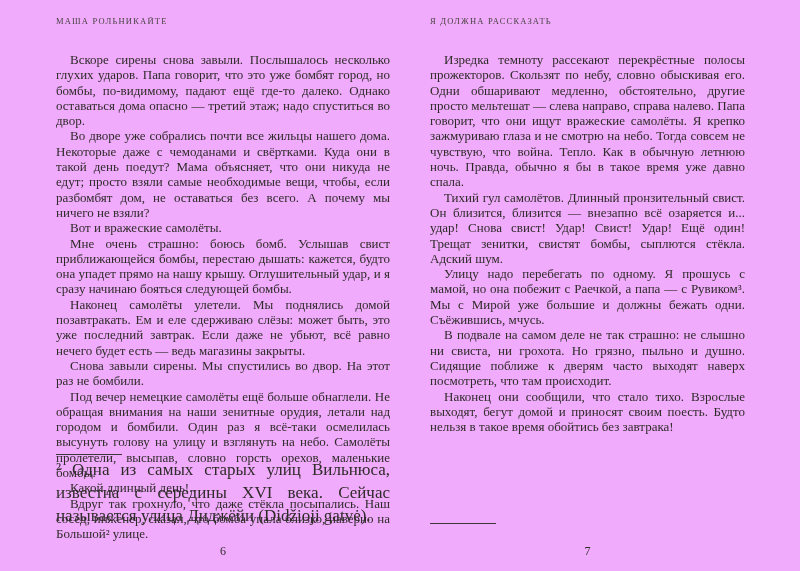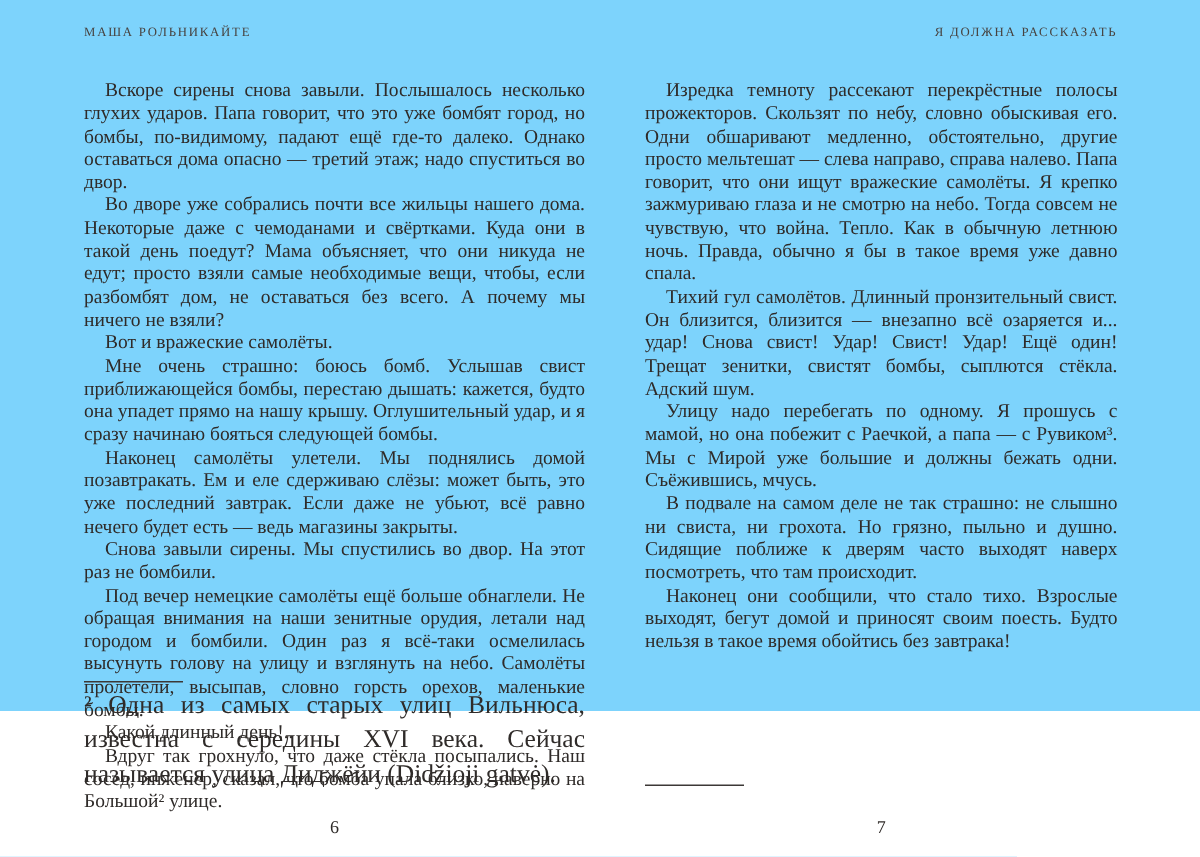--- a/index.html
+++ b/index.html
@@ -10,41 +10,41 @@
   body {
     width: 800px;
     height: 571px;
     overflow: hidden;
     font-family: "Liberation Serif", serif;
     color: #2f2b29;
   }
   .spread {
     display: flex;
     width: 800px;
-    height: 474px;
-    background: #7dd3fc;
+    height: 571px;
+    background: #f0abfc;
   }
   .page {
     position: relative;
     width: 400px;
     height: 571px;
     box-sizing: border-box;
   }
   .page.left  { padding: 16px 10px 0 56px; }
   .page.right { padding: 16px 55px 0 30px; }
 
   .running-head {
     font-size: 8.5px;
     letter-spacing: 1.2px;
     color: #47423f;
     height: 12px;
     margin-bottom: 24px;
     white-space: nowrap;
   }
-  .page.right .running-head { text-align: right; }
+  .page.right .running-head { }
 
   .body-text p {
     margin: 0;
     font-size: 13px;
     line-height: 15.3px;
     text-align: justify;
     text-indent: 14px;
     color: #2f2b29;
   }
 

